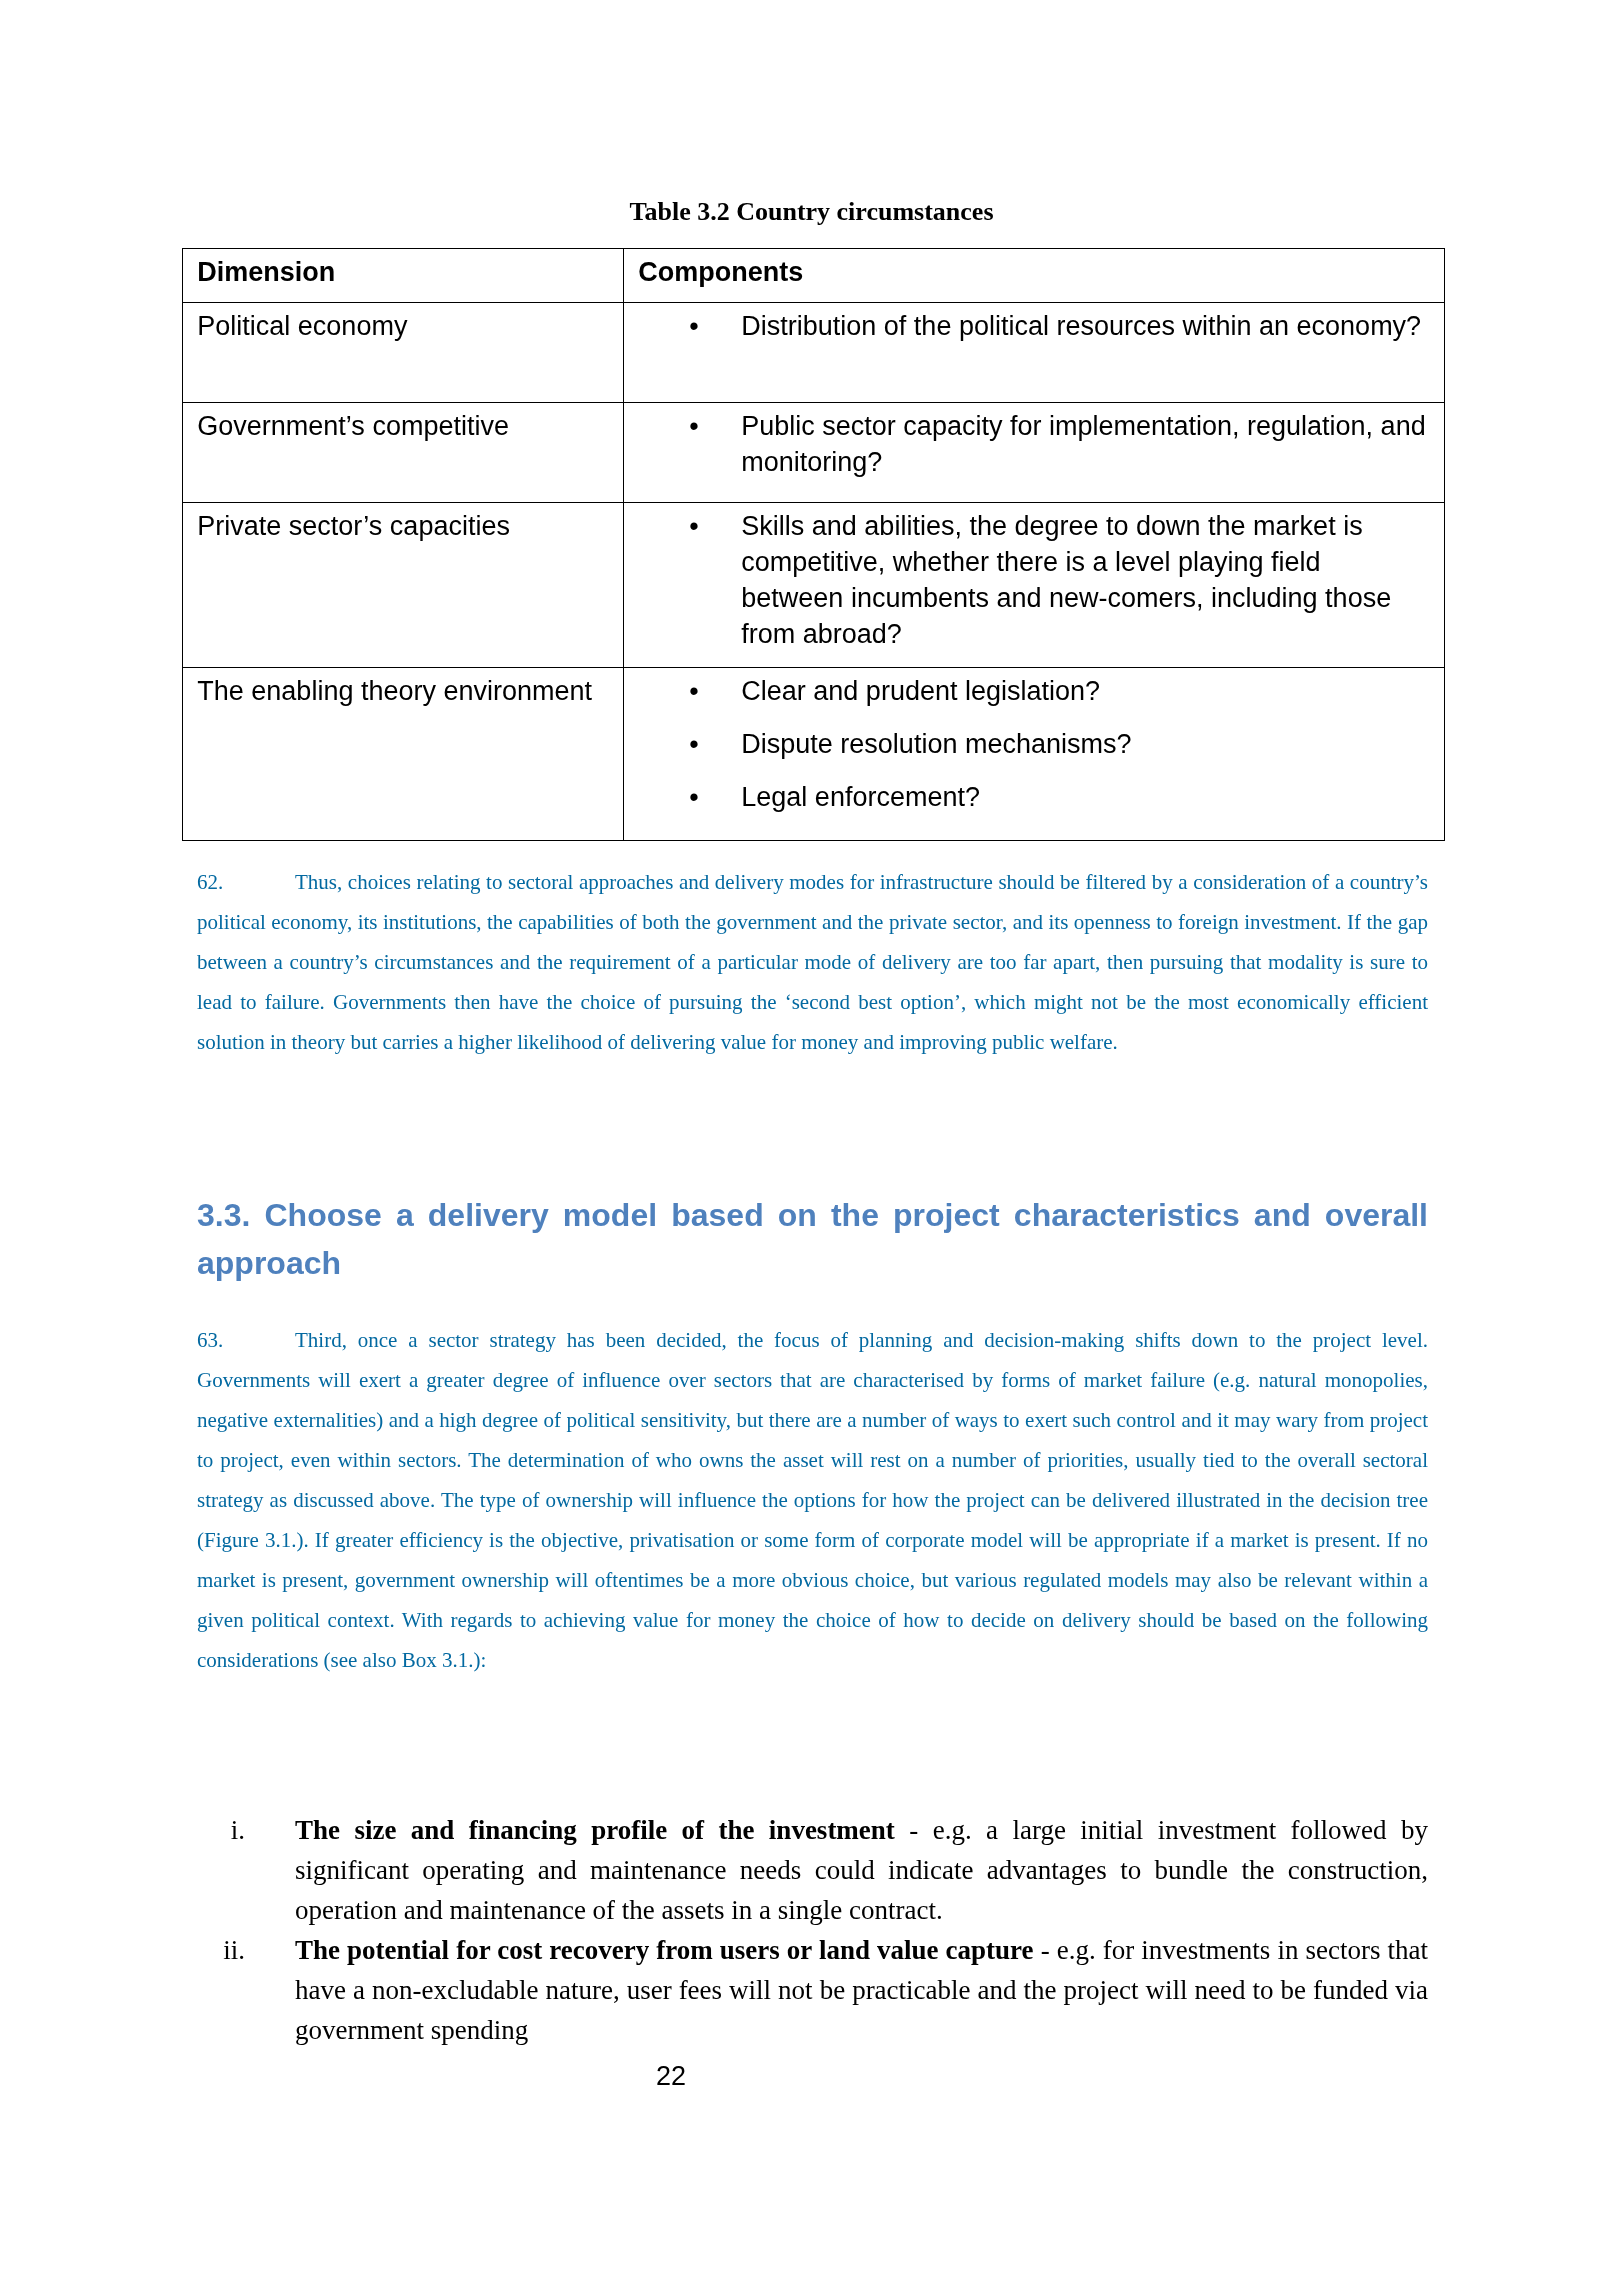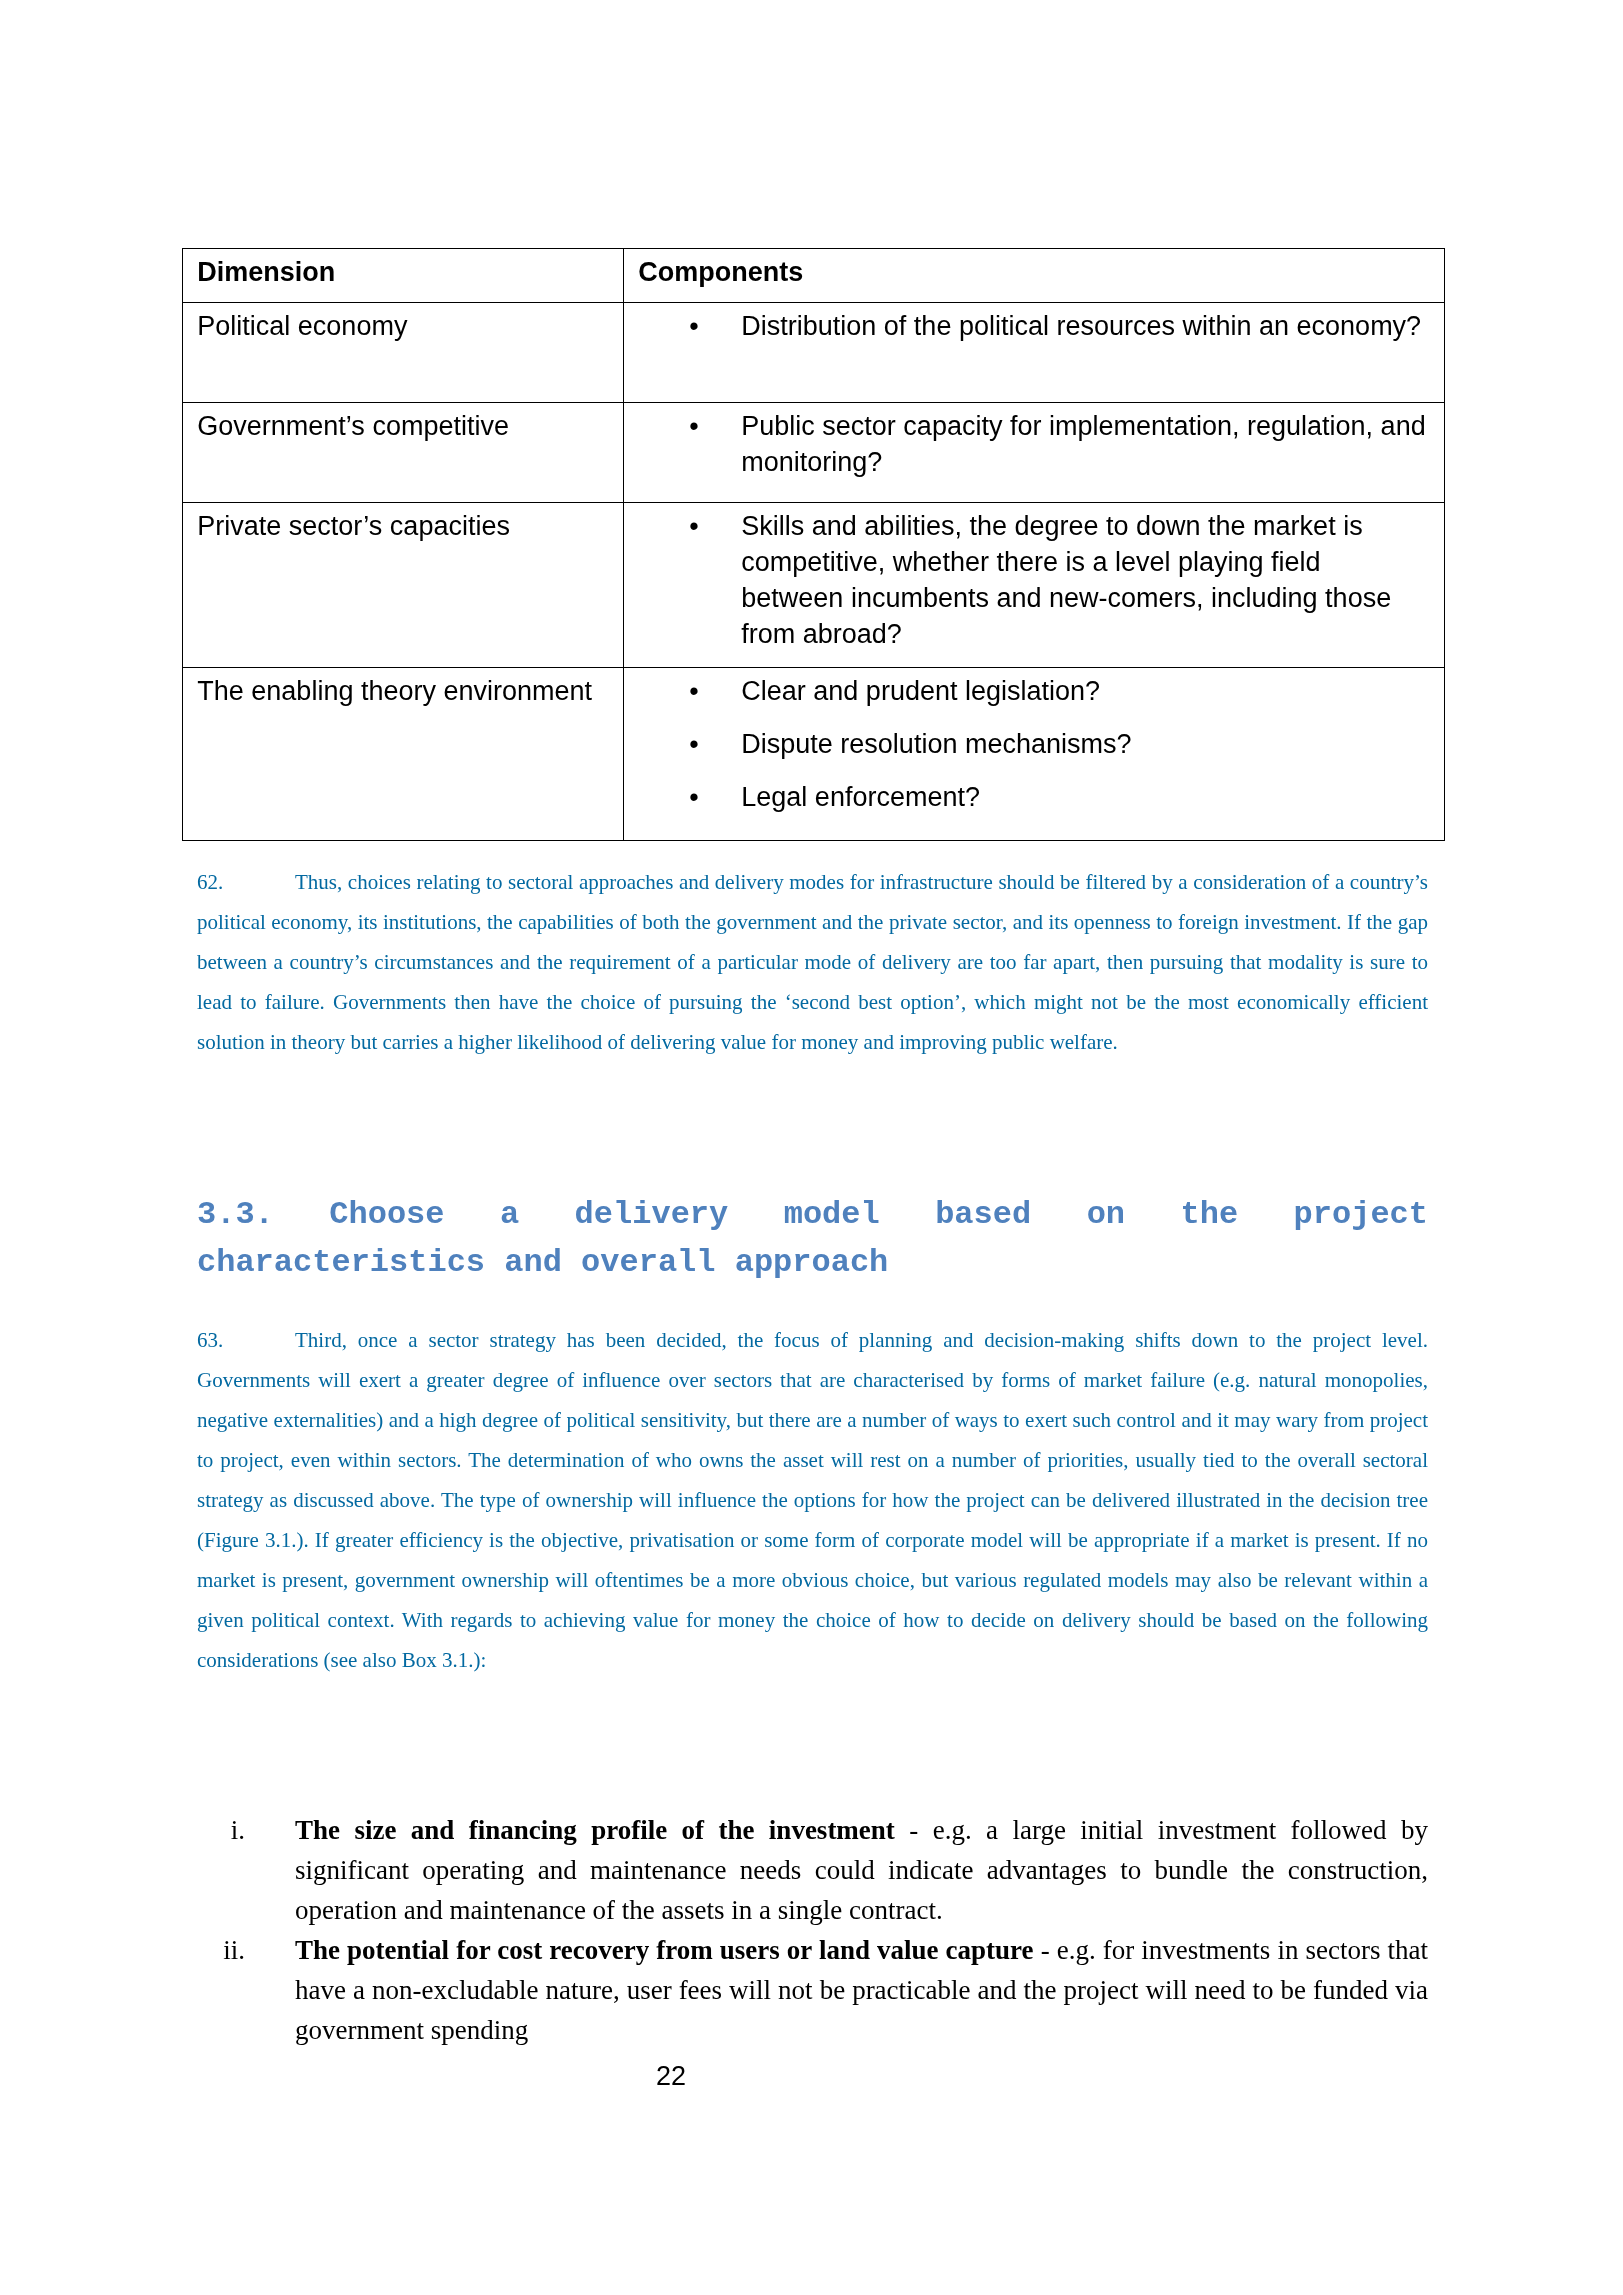--- a/index.html
+++ b/index.html
@@ -27,40 +27,41 @@
   .comp-list li:last-child { margin-bottom: 0; }
   .comp-list li .bullet { position: absolute; left: 0; top: 0; }
 
   .para {
     position: absolute; left: 197px; width: 1231px;
     font-size: 21px; line-height: 40px; text-align: justify; color: #0369a1;
   }
   .para .num { display: inline-block; width: 98px; }
   .heading {
     position: absolute; left: 197px; width: 1231px; top: 1191px;
-    font-family: Liberation Mono, monospace;
+    font-family: Liberation Sans, sans-serif;
     font-weight: bold; font-size: 32px; line-height: 48px; color: #4f81bd;
     text-align: justify; text-align-last: left;
   }
   .considerations {
     position: absolute; left: 197px; width: 1231px; top: 1810px;
     margin: 0; padding: 0; list-style: none; font-size: 27px; line-height: 40px; color: #000;
   }
   .considerations li { position: relative; padding-left: 98px; text-align: justify; }
   .considerations li .roman { position: absolute; left: 0; width: 48px; text-align: right; }
   .page-number {
     position: absolute; left: 0; width: 1342px; top: 2061px;
     text-align: center; font-size: 27px; color: #000;
   }
 </style>
 </head>
 <body>
 
 <div class="page">
 
+  <div class="table-caption serif">Table 3.2 Country circumstances</div>
 
   <table class="circ sans">
     <colgroup>
         <col class="c1">
         <col class="c2">
       </colgroup>
     <thead>
       <tr>
         <th>Dimension</th>
         <th>Components</th>

